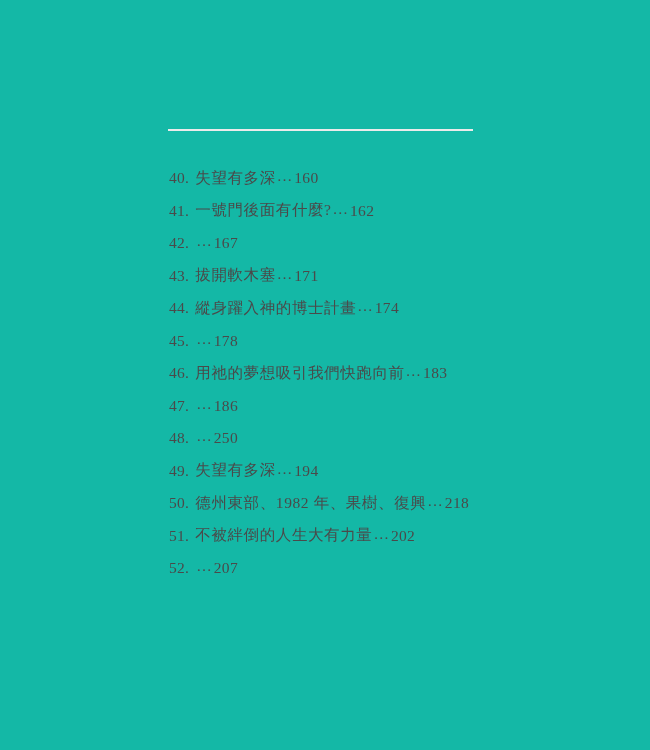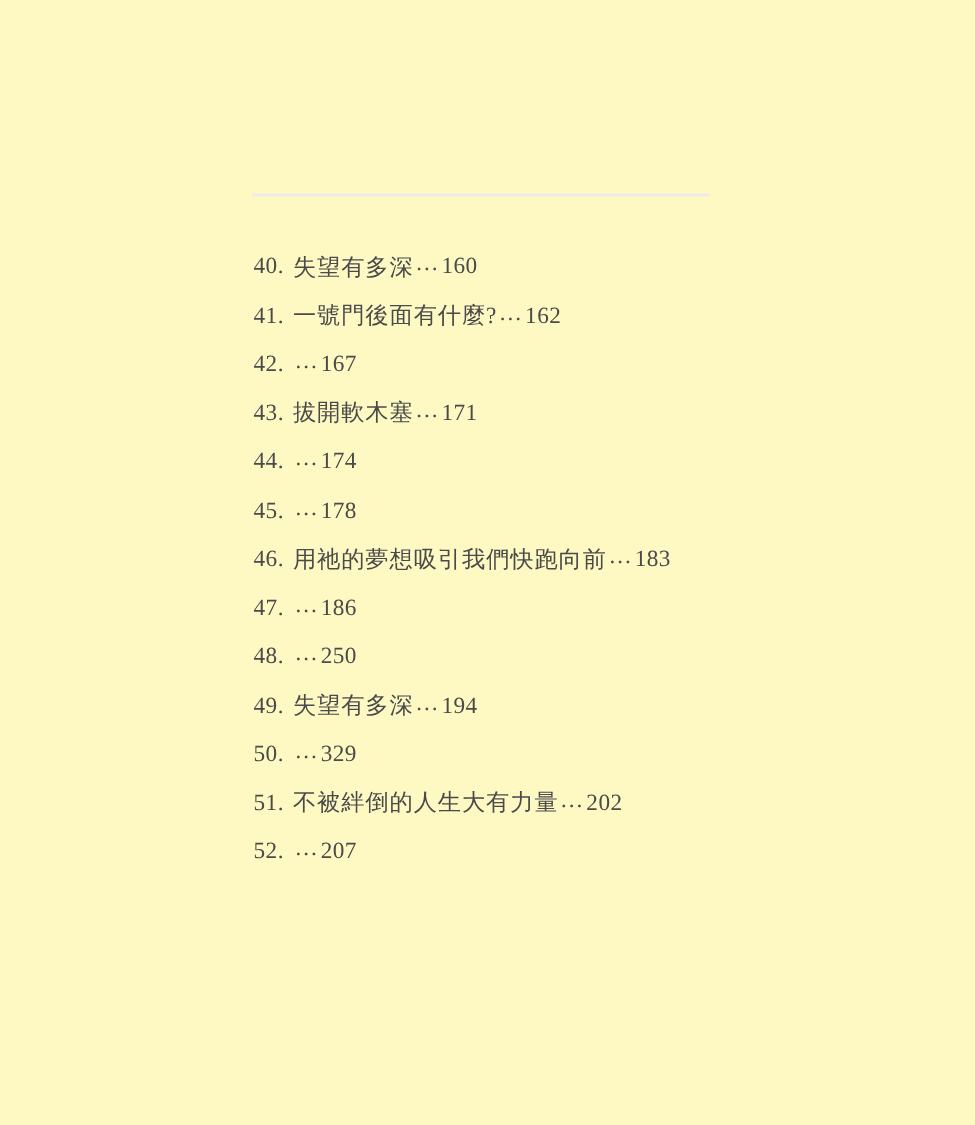--- a/index.html
+++ b/index.html
@@ -10,21 +10,21 @@
     width: 650px;
     height: 750px;
     background: #ffffff;
     position: relative;
     overflow: hidden;
     font-family: "Liberation Serif", "DejaVu Serif", serif;
   }
   .page {
     position: absolute;
     inset: 0;
-    background: #fef9c3;
+    background: #14b8a6;
   }
   .divider {
     position: absolute;
     left: 168px;
     top: 129px;
     width: 305px;
     height: 2px;
     background: #ebebeb;
   }
   .toc {
@@ -82,20 +82,21 @@
         <span class="entry-page">167</span>
       </div>
       <div class="toc-entry">
         <span class="entry-num">43.</span>
         <span class="entry-title">拔開軟木塞</span>
         <span class="entry-sep">…</span>
         <span class="entry-page">171</span>
       </div>
       <div class="toc-entry">
         <span class="entry-num">44.</span>
+        <span class="entry-title">縱身躍入神的博士計畫</span>
         <span class="entry-sep">…</span>
         <span class="entry-page">174</span>
       </div>
       <div class="toc-entry">
         <span class="entry-num">45.</span>
         <span class="entry-sep">…</span>
         <span class="entry-page">178</span>
       </div>
       <div class="toc-entry">
         <span class="entry-num">46.</span>
@@ -114,22 +115,23 @@
         <span class="entry-page">250</span>
       </div>
       <div class="toc-entry">
         <span class="entry-num">49.</span>
         <span class="entry-title">失望有多深</span>
         <span class="entry-sep">…</span>
         <span class="entry-page">194</span>
       </div>
       <div class="toc-entry">
         <span class="entry-num">50.</span>
+        <span class="entry-title">德州東部、1982 年、果樹、復興</span>
         <span class="entry-sep">…</span>
-        <span class="entry-page">329</span>
+        <span class="entry-page">218</span>
       </div>
       <div class="toc-entry">
         <span class="entry-num">51.</span>
         <span class="entry-title">不被絆倒的人生大有力量</span>
         <span class="entry-sep">…</span>
         <span class="entry-page">202</span>
       </div>
       <div class="toc-entry">
         <span class="entry-num">52.</span>
         <span class="entry-sep">…</span>

